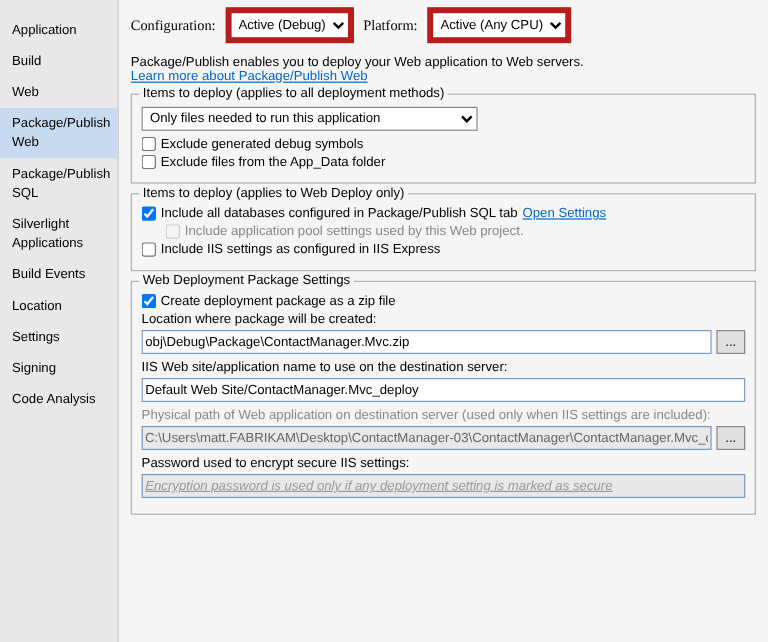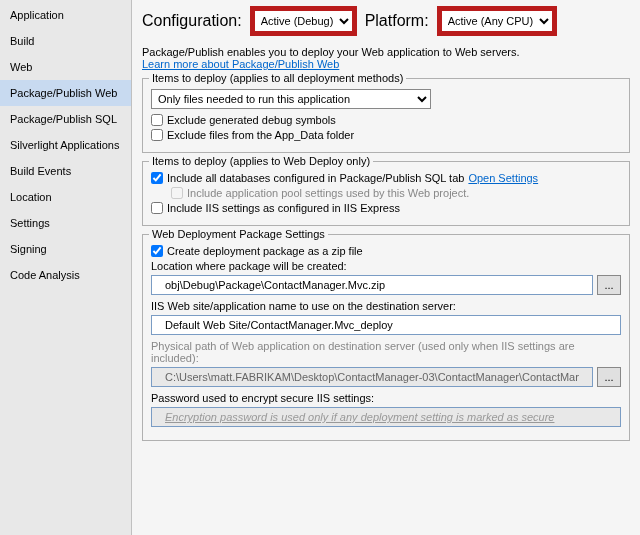--- a/index.html
+++ b/index.html
@@ -8,24 +8,24 @@
       font-size: 11px;
       background: #f0f0f0;
       display: flex;
       height: 535px;
       width: 640px;
       overflow: hidden;
     }
 
     
     .sidebar {
-      width: 132px;
+      width: 99px;
       background: #e8e8e8;
       border-right: 1px solid #c0c0c0;
-      padding-top: 2px;
+      padding-top: 12px;
       flex-shrink: 0;
     }
     .sidebar-item {
       padding: 5px 8px 5px 10px;
       cursor: pointer;
       color: #000;
       font-size: 11px;
       line-height: 16px;
     }
     .sidebar-item.active {
@@ -43,21 +43,22 @@
 
     
     .top-bar {
       display: flex;
       align-items: center;
       gap: 8px;
       margin-bottom: 10px;
       flex-wrap: wrap;
     }
     .top-bar label {
-      font-size: 16px;
+      font-size: 12px;
+      font-family: Liberation Serif, serif;
     }
     .top-bar select {
       font-size: 11px;
       border: 5px solid #b91c1c;
       background: white;
       padding: 1px 2px;
       height: 30px;
     }
 
     
@@ -141,21 +142,21 @@
       display: flex;
       align-items: center;
       gap: 4px;
       margin-bottom: 5px;
     }
     .input-row input[type="text"] {
       flex: 1;
       font-size: 11px;
       border: 1px solid #7a9cc4;
       background: white;
-      padding: 2px 13px;
+      padding: 2px 2px;
       height: 20px;
       color: #000;
     }
     .input-row input[type="text"].disabled-input {
       background: #e8e8e8;
       color: #666;
     }
     .input-row input[type="text"].placeholder-style {
       background: #e8e8e8;
       color: #999;

